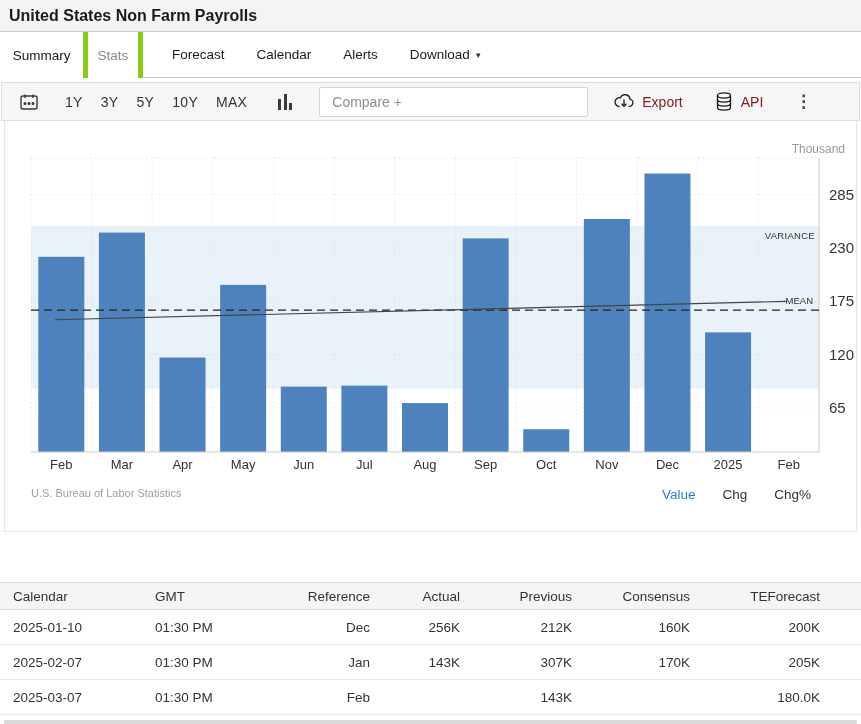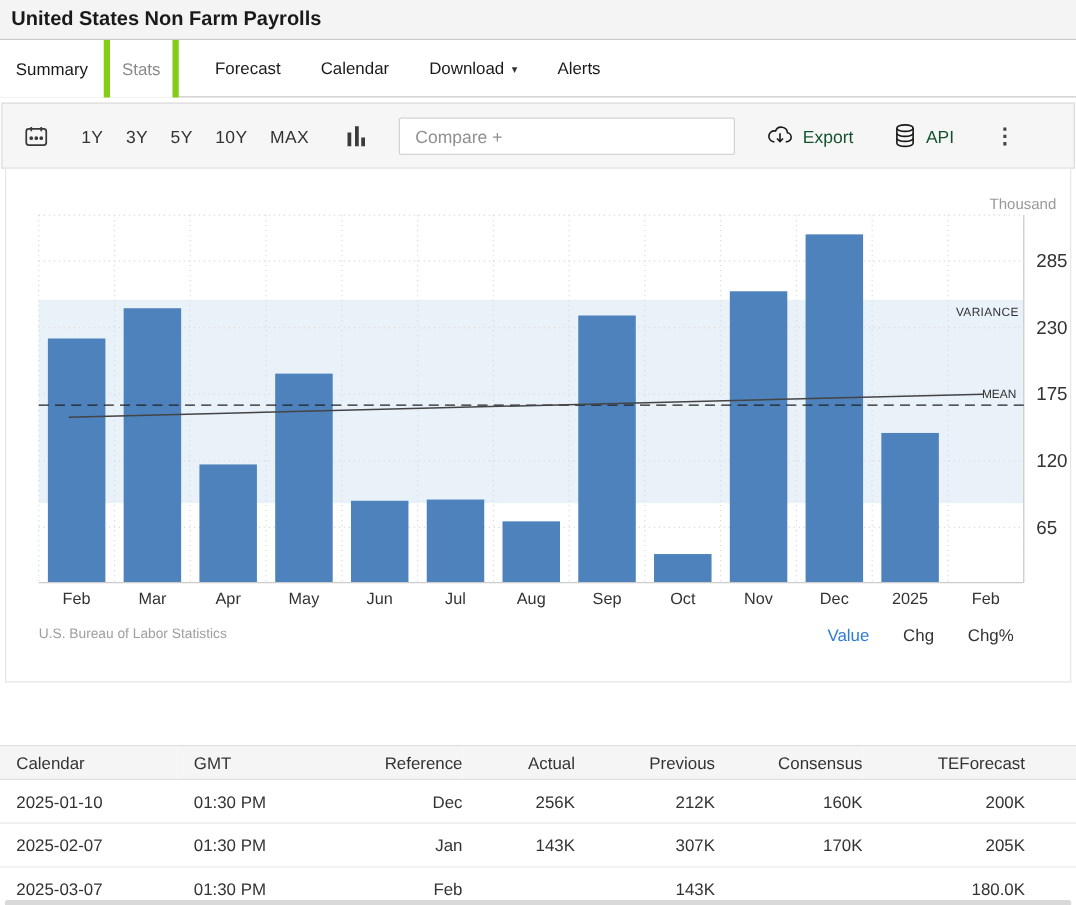--- a/index.html
+++ b/index.html
@@ -16,34 +16,34 @@
           background:#fff; font-size:13.5px; }
   .tab { display:flex; align-items:center; padding:0 16px; color:#1a1a1a; cursor:pointer; }
   .tab.boxed { height:46px; background:#fff; border-right:5px solid #84cc16;
                justify-content:center; }
   .tab.boxed:first-child { width:88px; }
   .tab.boxed.current { color:#8a8a8a; width:55px; padding:0; }
   .tab.first-plain { margin-left:13px; }
   .caret { font-size:9px; margin-left:6px; color:#333; }
 
   
-  .toolbar { margin:4px 1px 0 1px; height:53px; background:#f6f6f6; border:1px solid #dcdcdc;
+  .toolbar { margin:4px 1px 0 1px; height:39px; background:#f6f6f6; border:1px solid #dcdcdc;
              display:flex; align-items:center; font-size:14px; color:#333; }
   .tb-icon { display:flex; align-items:center; justify-content:center; cursor:pointer; }
   .cal-icon { margin-left:17px; }
   .ranges { display:flex; margin-left:17px; }
   .range { padding:0 9px; cursor:pointer; letter-spacing:0.3px; }
   .charttype-icon { margin-left:22px; display:flex; align-items:flex-end; height:16px; cursor:pointer; }
   .charttype-icon span { display:inline-block; width:3px; background:#3a3a3a; margin-right:2.5px; }
   .charttype-icon .b1 { height:11px; } .charttype-icon .b2 { height:16px; } .charttype-icon .b3 { height:7px; margin-right:0; }
   .compare-input { margin-left:27px; width:269px; height:30px; border:1px solid #d4d4d4;
                    background:#fff; border-radius:2px; padding:0 12px; font-size:14px; color:#be185d;
                    font-family:"Liberation Sans", sans-serif; }
   .compare-input::placeholder { color:#8f8f8f; }
-  .tb-btn { display:flex; align-items:center; cursor:pointer; color:#14532d; }
+  .tb-btn { display:flex; align-items:center; cursor:pointer; color:#7f1d1d; }
   .export-btn { margin-left:25px; }
   .api-btn { margin-left:31px; }
   .tb-btn svg { margin-right:7px; }
   .kebab { margin-left:32px; margin-right:17px; font-size:17px; font-weight:700; color:#444;
            cursor:pointer; line-height:1; }
 
   
   .chart-card { position:relative; margin:0 4px; height:411px; background:#fff;
                 border:1px solid #e6e6e6; border-top:none; }
   .unit-label { position:absolute; top:21px; right:11px; font-size:12px; color:#999; }
@@ -83,26 +83,26 @@
   <div class="tab boxed current">
       <span>Stats</span>
     </div>
   <div class="tab first-plain">
       <span>Forecast</span>
     </div>
   <div class="tab">
       <span>Calendar</span>
     </div>
   <div class="tab">
+      <span>Alerts</span>
+    </div>
+  <div class="tab">
     <span>Download</span>
     <span class="caret">▾</span>
   </div>
-  <div class="tab">
-      <span>Alerts</span>
-    </div>
 </div>
 
 <div class="toolbar">
   <span class="tb-icon cal-icon">
     <svg width="20" height="20" viewBox="0 0 20 20" fill="none" stroke="#3a3a3a" stroke-width="1.4">
       <rect x="2" y="4" width="16" height="13" rx="2"></rect>
       <line x1="6" y1="2.5" x2="6" y2="6"></line>
         <line x1="14" y1="2.5" x2="14" y2="6"></line>
       <circle cx="6" cy="11.5" r="0.8" fill="#3a3a3a"></circle>
         <circle cx="10" cy="11.5" r="0.8" fill="#3a3a3a"></circle>

